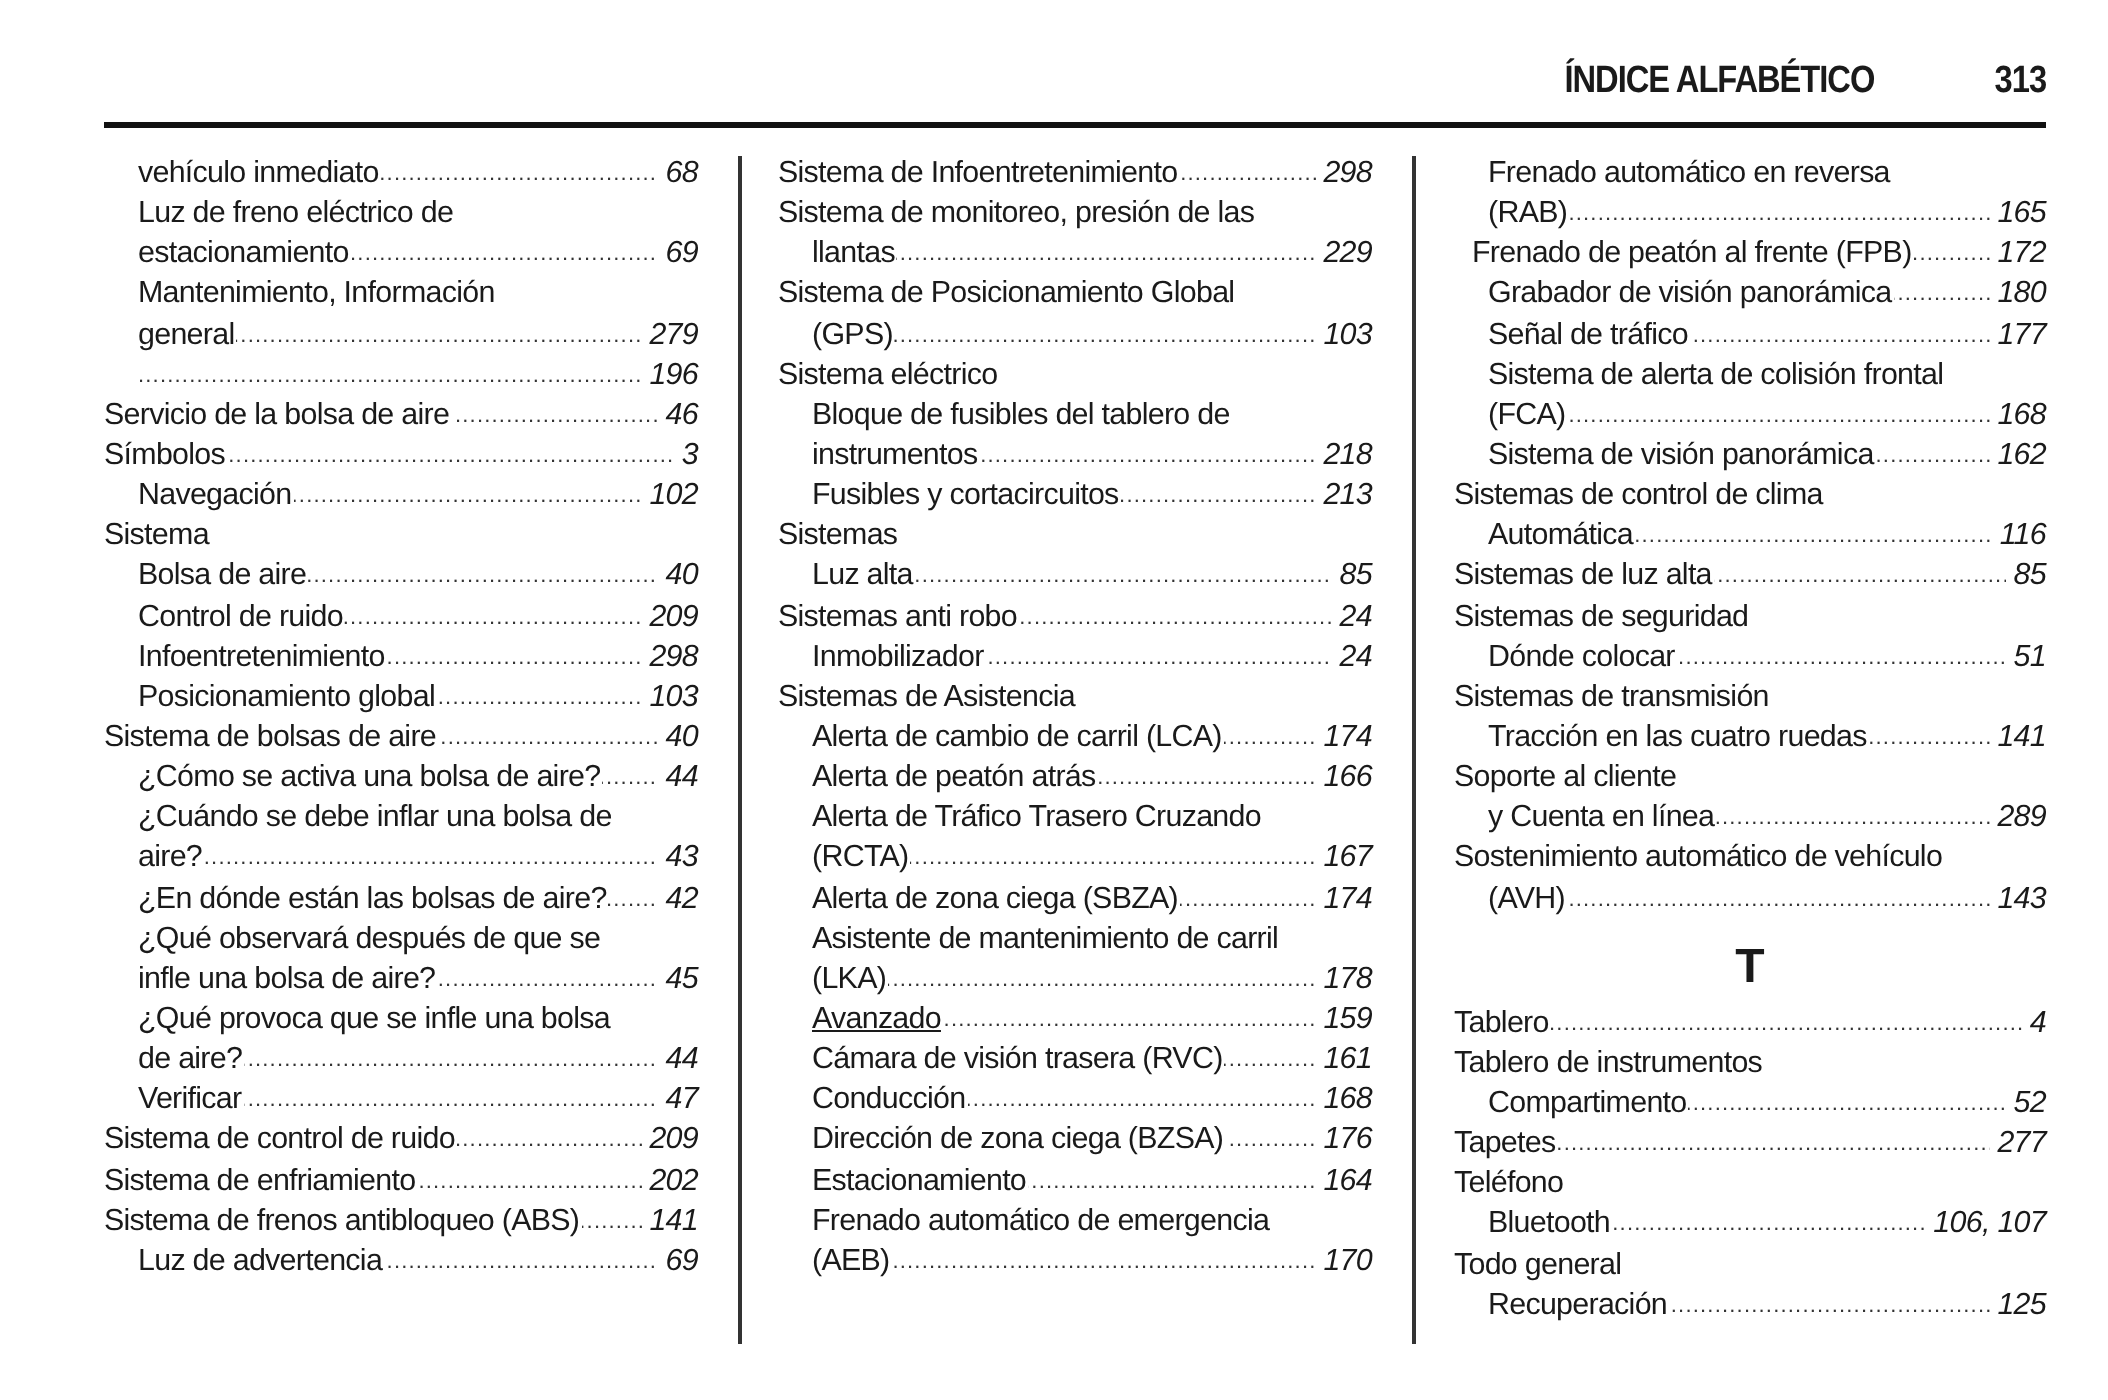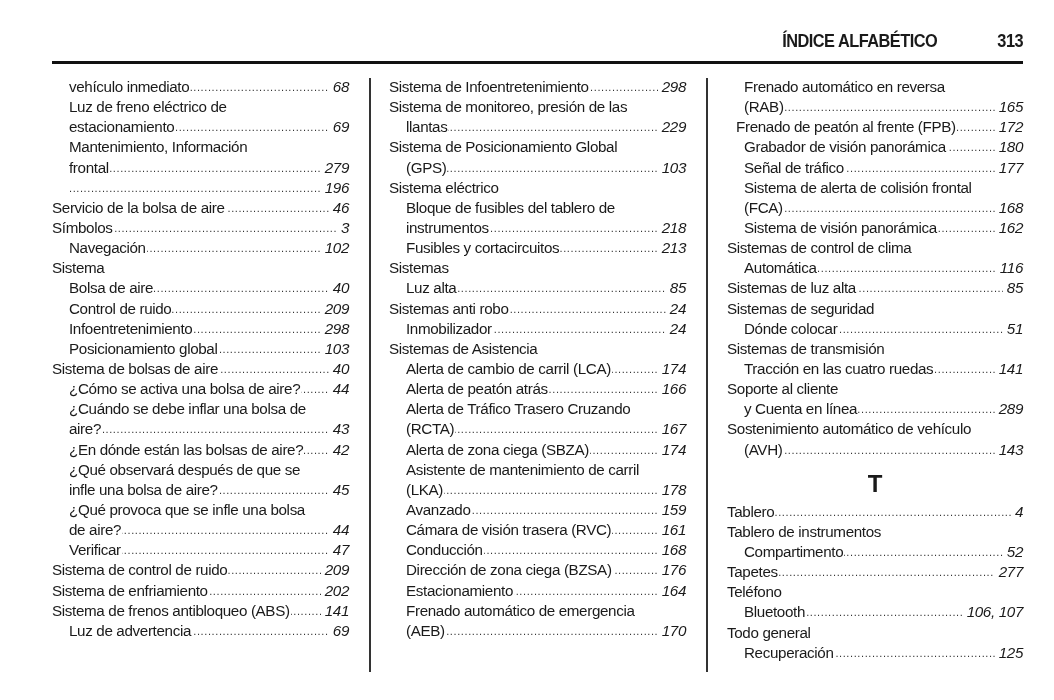--- a/index.html
+++ b/index.html
@@ -73,21 +73,21 @@
     <div class="entry lvl2">
       <span class="dots">........................................................................................................................................................................................................</span>
       <span class="txt" style="left: 17px;">estacionamiento</span>
       <span class="pg">69</span>
     </div>
     <div class="entry lvl2">
       <span class="txt" style="left: 17px;">Mantenimiento, Información</span>
     </div>
     <div class="entry lvl2">
       <span class="dots">........................................................................................................................................................................................................</span>
-      <span class="txt" style="left: 17px;">frontal</span>
+      <span class="txt" style="left: 17px;">general</span>
       <span class="pg">279</span>
     </div>
     <div class="entry lvl2">
       <span class="dots">........................................................................................................................................................................................................</span>
       <span class="pg">196</span>
     </div>
     <div class="entry lvl1">
       <span class="dots">........................................................................................................................................................................................................</span>
       <span class="txt">Servicio de la bolsa de aire</span>
       <span class="pg">46</span>
@@ -276,21 +276,21 @@
     <div class="entry lvl2">
       <span class="txt" style="left: 17px;">Asistente de mantenimiento de carril</span>
     </div>
     <div class="entry lvl2">
       <span class="dots">........................................................................................................................................................................................................</span>
       <span class="txt" style="left: 17px;">(LKA)</span>
       <span class="pg">178</span>
     </div>
     <div class="entry lvl2">
       <span class="dots">........................................................................................................................................................................................................</span>
-      <span class="txt" style="left: 17px;">Avanzado</span>
+      <span class="txt" style="left: 17px; text-decoration: underline;">Avanzado</span>
       <span class="pg">159</span>
     </div>
     <div class="entry lvl2">
       <span class="dots">........................................................................................................................................................................................................</span>
       <span class="txt" style="left: 17px;">Cámara de visión trasera (RVC)</span>
       <span class="pg">161</span>
     </div>
     <div class="entry lvl2">
       <span class="dots">........................................................................................................................................................................................................</span>
       <span class="txt" style="left: 17px;">Conducción</span>

